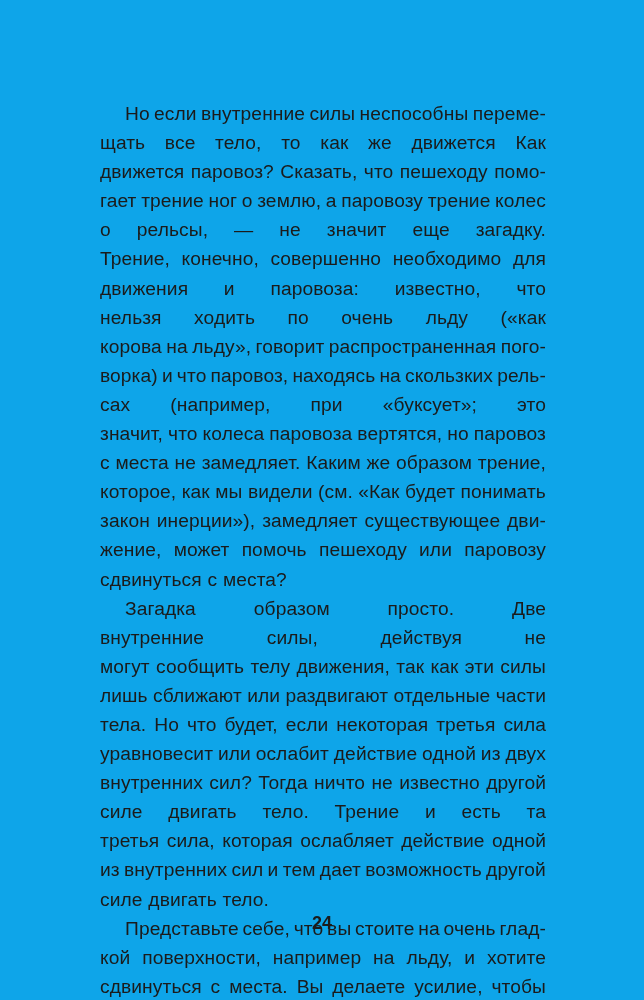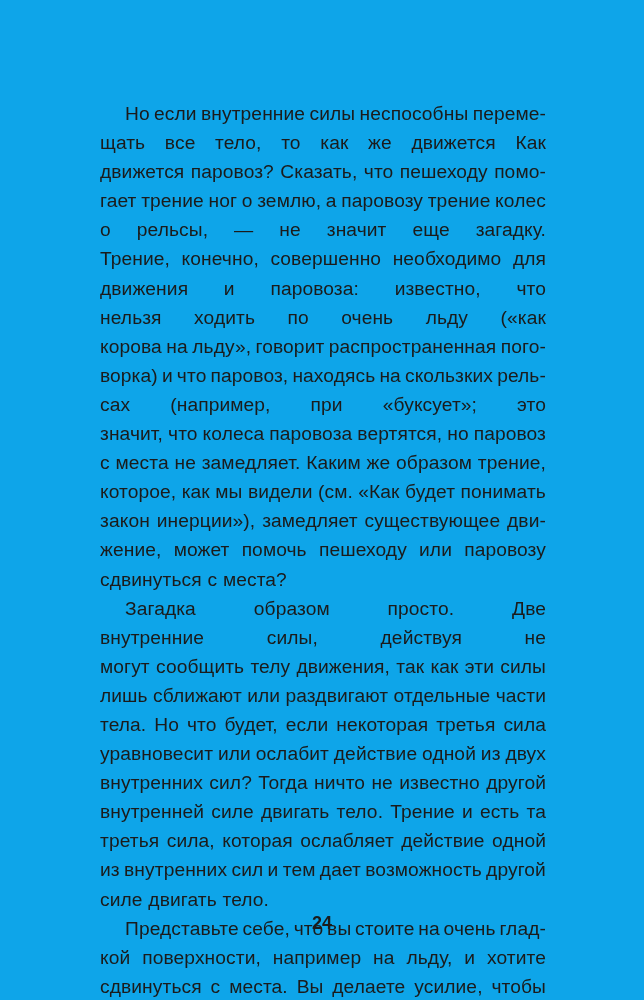--- a/index.html
+++ b/index.html
@@ -88,21 +88,21 @@
         <div class="line last"><span class="w">сдвинуться</span><span class="w">с</span><span class="w">места?</span></div>
       </div>
       <div class="para">
         <div class="line just indent"><span class="w">Загадка</span><span class="w">образом</span><span class="w">просто.</span><span class="w">Две</span></div>
         <div class="line just"><span class="w">внутренние</span><span class="w">силы,</span><span class="w">действуя</span><span class="w">не</span></div>
         <div class="line just"><span class="w">могут</span><span class="w">сообщить</span><span class="w">телу</span><span class="w">движения,</span><span class="w">так</span><span class="w">как</span><span class="w">эти</span><span class="w">силы</span></div>
         <div class="line just"><span class="w">лишь</span><span class="w">сближают</span><span class="w">или</span><span class="w">раздвигают</span><span class="w">отдельные</span><span class="w">части</span></div>
         <div class="line just"><span class="w">тела.</span><span class="w">Но</span><span class="w">что</span><span class="w">будет,</span><span class="w">если</span><span class="w">некоторая</span><span class="w">третья</span><span class="w">сила</span></div>
         <div class="line just"><span class="w">уравновесит</span><span class="w">или</span><span class="w">ослабит</span><span class="w">действие</span><span class="w">одной</span><span class="w">из</span><span class="w">двух</span></div>
         <div class="line just"><span class="w">внутренних</span><span class="w">сил?</span><span class="w">Тогда</span><span class="w">ничто</span><span class="w">не</span><span class="w">известно</span><span class="w">другой</span></div>
-        <div class="line just"><span class="w">внутренней</span><span class="w">силе</span><span class="w">двигать</span><span class="w">тело.</span><span class="w">Трение</span><span class="w">и</span><span class="w">есть</span><span class="w">та</span></div>
+        <div class="line just"><span class="w">силе</span><span class="w">двигать</span><span class="w">тело.</span><span class="w">Трение</span><span class="w">и</span><span class="w">есть</span><span class="w">та</span></div>
         <div class="line just"><span class="w">третья</span><span class="w">сила,</span><span class="w">которая</span><span class="w">ослабляет</span><span class="w">действие</span><span class="w">одной</span></div>
         <div class="line just"><span class="w">из</span><span class="w">внутренних</span><span class="w">сил</span><span class="w">и</span><span class="w">тем</span><span class="w">дает</span><span class="w">возможность</span><span class="w">другой</span></div>
         <div class="line last"><span class="w">силе</span><span class="w">двигать</span><span class="w">тело.</span></div>
       </div>
       <div class="para">
         <div class="line just indent"><span class="w">Представьте</span><span class="w">себе,</span><span class="w">что</span><span class="w">вы</span><span class="w">стоите</span><span class="w">на</span><span class="w">очень</span><span class="w">глад-</span></div>
         <div class="line just"><span class="w">кой</span><span class="w">поверхности,</span><span class="w">например</span><span class="w">на</span><span class="w">льду,</span><span class="w">и</span><span class="w">хотите</span></div>
         <div class="line just"><span class="w">сдвинуться</span><span class="w">с</span><span class="w">места.</span><span class="w">Вы</span><span class="w">делаете</span><span class="w">усилие,</span><span class="w">чтобы</span></div>
       </div>
     </div>

